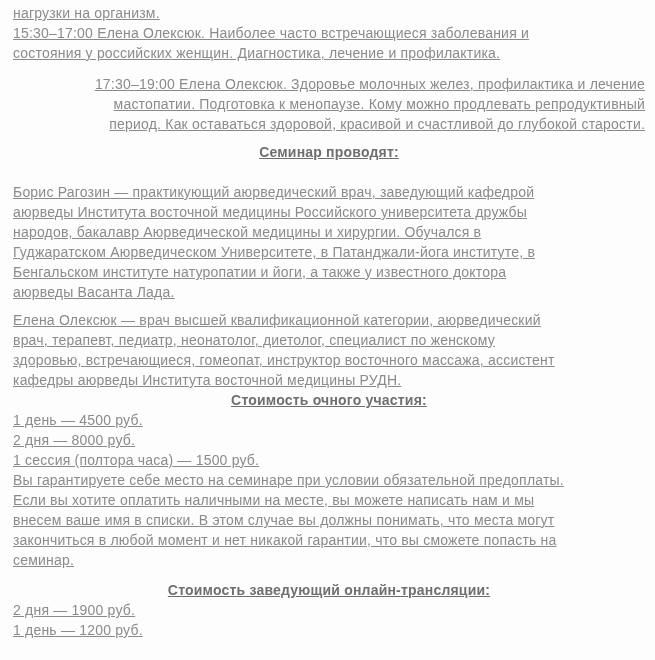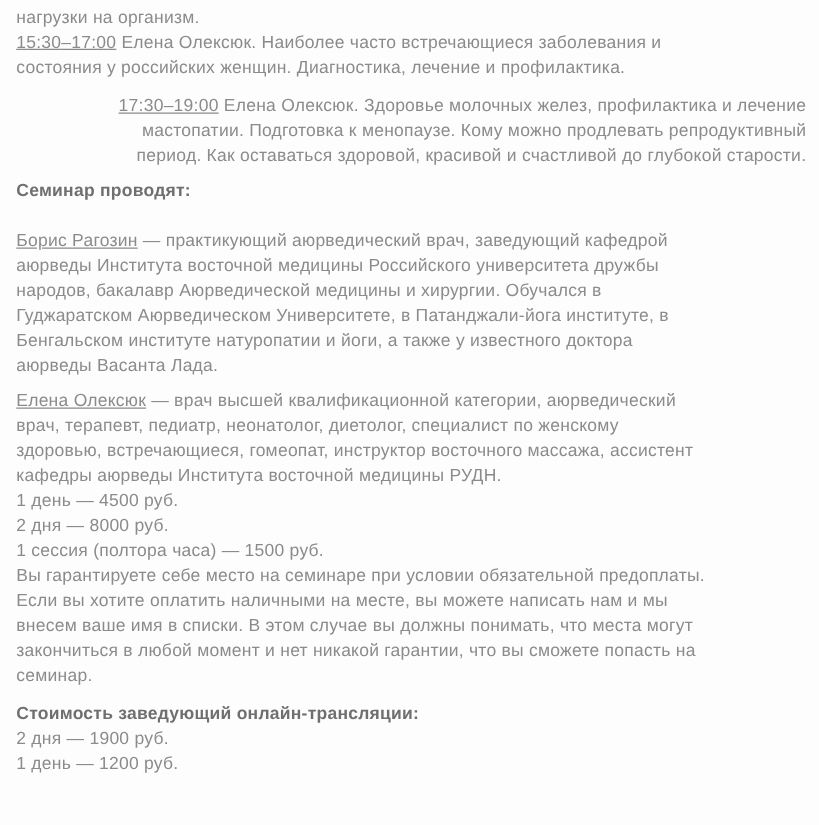--- a/index.html
+++ b/index.html
@@ -10,26 +10,27 @@
     overflow: hidden;
     font-family: "Liberation Sans", sans-serif;
     font-size: 14px;
     line-height: 20px;
     color: #8b8b8b;
     letter-spacing: 0.2px;
   }
   .content {
     padding: 3px 10px 0 13px;
   }
-  p { margin: 0; }
+  p { margin: 0; text-decoration: underline; }
   .multiline { white-space: pre-line; }
   .hline {
     font-weight: bold;
     color: #6f6f6f;
     margin: 0;
+    text-align: center;
   }
   a.link {
     color: #8b8b8b;
     text-decoration: underline;
     cursor: pointer;
   }
   .mt8  { margin-top: 8px; }
   .mt10 { margin-top: 10px; }
   .mt11 { margin-top: 11px; text-align: right; }
   .mt12 { }
@@ -57,20 +58,21 @@
 Гуджаратском Аюрведическом Университете, в Патанджали-йога институте, в
 Бенгальском институте натуропатии и йоги, а также у известного доктора
 аюрведы Васанта Лада.</span></p>
 
   <p class="mt8"><a class="link">Елена Олексюк</a><span class="multiline"> — врач высшей квалификационной категории, аюрведический
 врач, терапевт, педиатр, неонатолог, диетолог, специалист по женскому
 здоровью, встречающиеся, гомеопат, инструктор восточного массажа, ассистент
 кафедры аюрведы Института восточной медицины РУДН.</span></p>
 
   <div class="mt12">
+    <p class="hline">Стоимость очного участия:</p>
     <p><span class="multiline">1 день — 4500 руб.
 2 дня — 8000 руб.
 1 сессия (полтора часа) — 1500 руб.
 Вы гарантируете себе место на семинаре при условии обязательной предоплаты.
 Если вы хотите оплатить наличными на месте, вы можете написать нам и мы
 внесем ваше имя в списки. В этом случае вы должны понимать, что места могут
 закончиться в любой момент и нет никакой гарантии, что вы сможете попасть на
 семинар.</span></p>
   </div>
 

